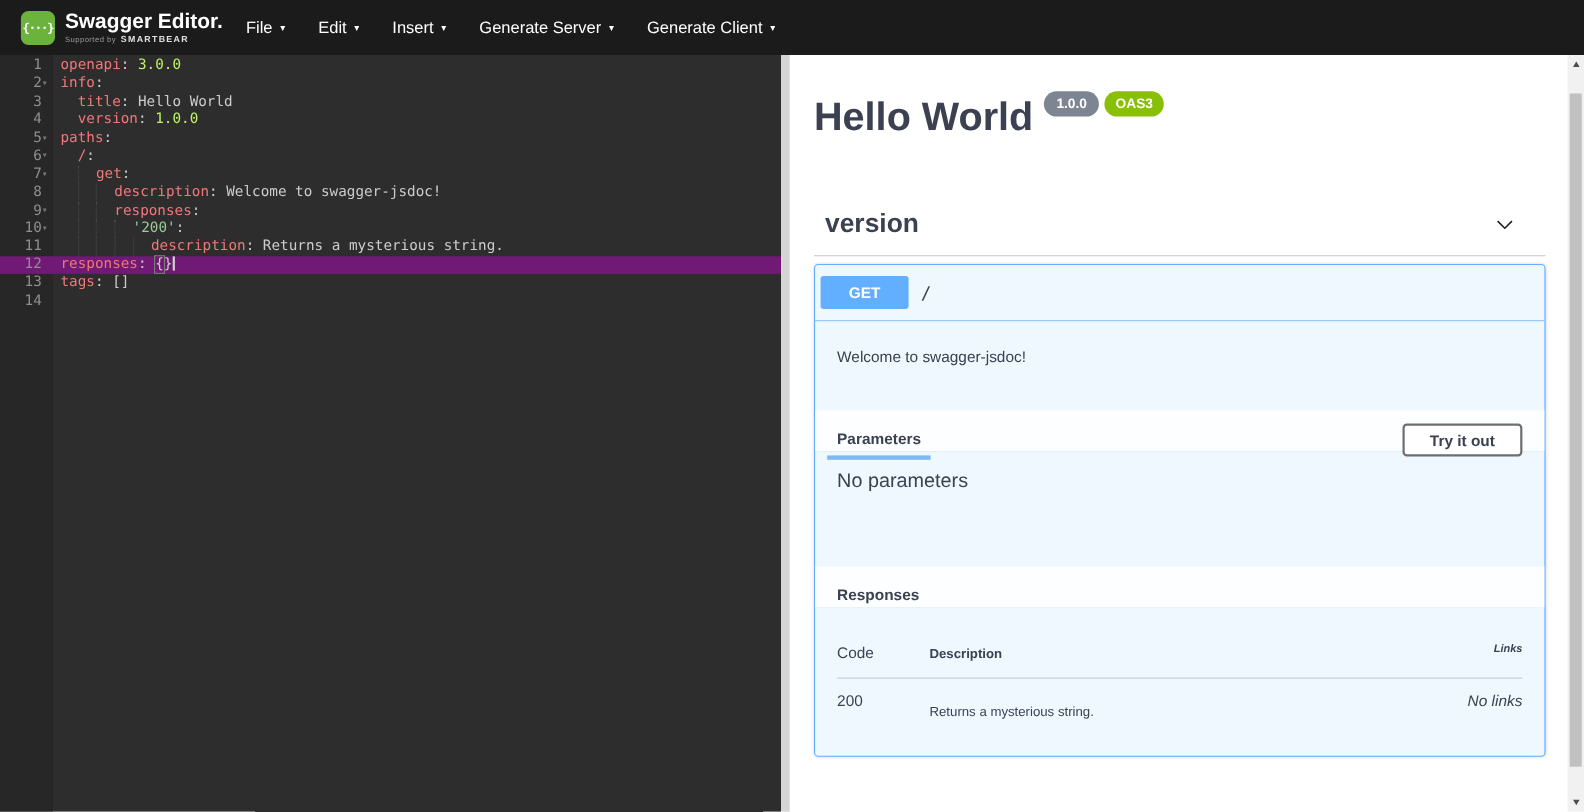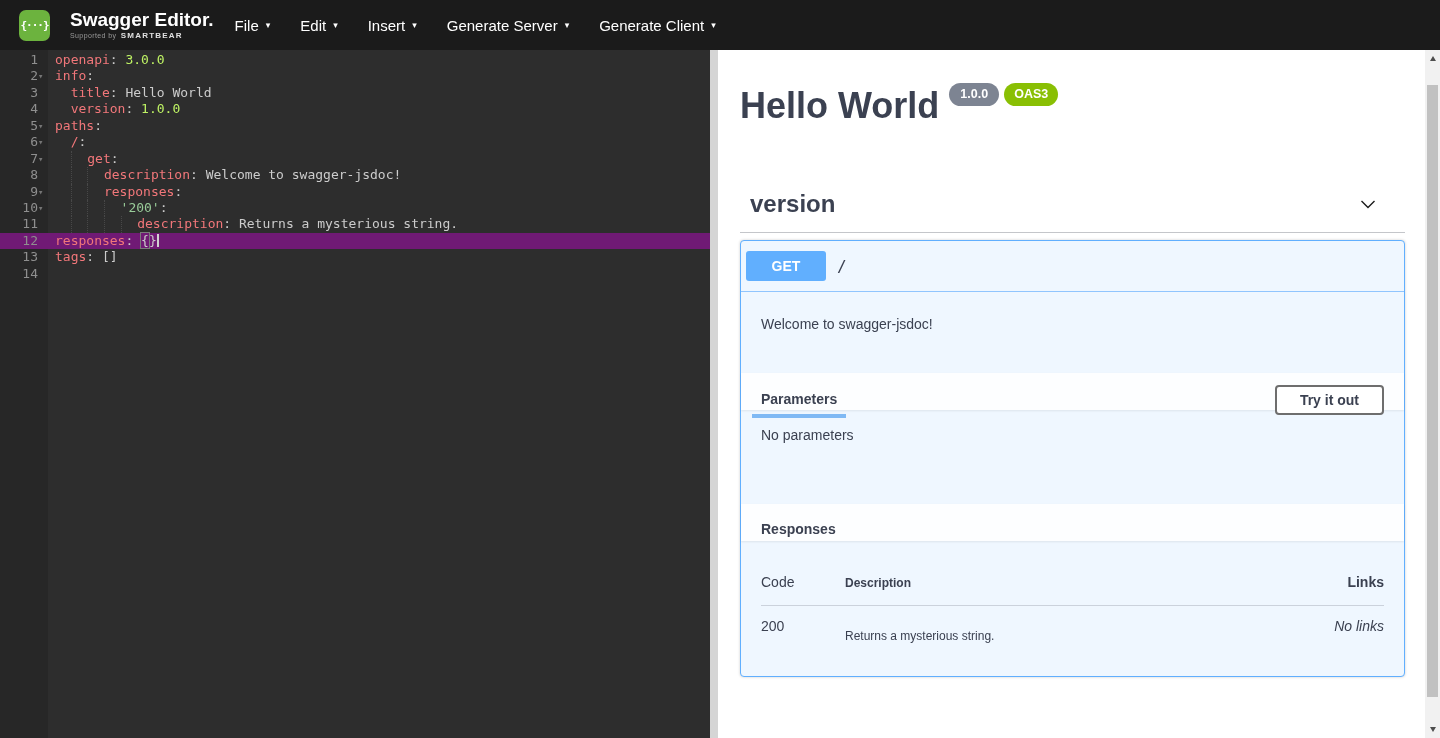--- a/index.html
+++ b/index.html
@@ -2,21 +2,21 @@
 <html><head>
 <meta charset="utf-8">
 <style>
   html,body{margin:0;padding:0;width:1440px;height:738px;overflow:hidden;background:#fff;}
   .app{width:1440px;height:738px;position:relative;}
 
   
   .topbar{height:50px;background:#1b1b1b;display:flex;align-items:center;font-family:"Liberation Sans",sans-serif;}
   .logo{display:flex;align-items:center;margin-left:19px;cursor:pointer;}
   .logo-icon{width:31px;height:31px;border-radius:7px;background:#6cb33e;display:flex;align-items:center;justify-content:center;color:#fff;font-family:"DejaVu Sans Mono",monospace;font-weight:bold;font-size:11px;letter-spacing:-1px;}
-  .logo-text{margin-left:20px;line-height:1;}
+  .logo-text{margin-left:9px;line-height:1;}
   .logo-title{color:#fff;font-size:19px;font-weight:600;}
   .logo-sub{margin-top:3px;font-size:7px;color:#9a9a9a;letter-spacing:.4px;}
   .logo-sub .brand{color:#e0e0e0;font-weight:bold;font-size:8px;letter-spacing:1.2px;margin-left:2px;}
   .menubar{display:flex;margin-left:6px;height:100%;align-items:stretch;}
   .menu-item{display:flex;align-items:center;padding:0 15px;color:#fff;font-size:15px;cursor:pointer;}
   .menu-caret{font-size:9px;margin-left:7px;line-height:1;color:#fff;}
 
   
   .main{display:flex;height:688px;}
 
@@ -59,27 +59,27 @@
   .opblock{margin:7px 20px 0 22px;border:1px solid #61affe;border-radius:4px;background:#eff7ff;box-shadow:0 0 3px rgba(0,0,0,.19);}
   .op-summary{display:flex;align-items:center;padding:10px 5px;border-bottom:1px solid #90c5fe;cursor:pointer;}
   .method-badge{width:80px;text-align:center;background:#61affe;color:#fff;font-weight:700;font-size:14px;padding:7px 0;border-radius:3px;}
   .op-path{margin-left:11px;font-size:16px;font-family:"DejaVu Sans Mono",monospace;color:#3b4151;}
 
   .op-description{height:81px;box-sizing:border-box;padding:24px 20px 0;font-size:14px;}
   .op-section-header{height:37px;box-sizing:border-box;background:rgba(255,255,255,.85);display:flex;align-items:flex-start;justify-content:space-between;padding:0 20px;box-shadow:0 1px 2px rgba(0,0,0,.08);}
   .tab-item{margin-top:18px;margin-left:-9px;padding:0 9px 7px;font-size:14px;font-weight:700;color:#3b4151;border-bottom:4px solid #7fb9f4;cursor:pointer;}
   .try-btn{margin-top:12px;border:2px solid #6e6e6e;border-radius:4px;background:#fff;color:#3b4151;font-weight:700;font-size:14px;padding:5px 23px;font-family:"Liberation Sans",sans-serif;cursor:pointer;}
   .resp-title{margin-top:17px;font-size:14px;font-weight:700;color:#3b4151;}
-  .op-params-body{height:94px;box-sizing:border-box;padding:17px 20px 0;font-size:14px;}
+  .op-params-body{height:105px;box-sizing:border-box;padding:17px 20px 0;font-size:18px;}
 
   .op-responses-body{box-sizing:border-box;padding:33px 20px 33px;}
   .resp-table-head{display:flex;border-bottom:1px solid rgba(59,65,81,.2);padding-bottom:15px;}
   .col-code{width:84px;font-size:14px;font-weight:400;}
   .col-desc{flex:1;font-size:12px;font-weight:700;padding-top:2px;}
-  .col-links{width:130px;text-align:right;font-size:14px;font-weight:700;}
+  .col-links{width:130px;text-align:right;font-size:10px;font-weight:700;font-style:italic;}
   .resp-row{display:flex;}
   .r-code{width:84px;font-size:14px;padding-top:12px;}
   .r-desc{flex:1;font-size:12px;padding-top:23px;}
   .r-links{width:130px;text-align:right;font-size:14px;font-style:italic;padding-top:12px;}
 
   
   .scrollbar{position:absolute;right:0;top:0;width:15px;height:688px;background:#f1f1f1;}
   .sb-btn{position:absolute;left:0;width:15px;height:17px;display:flex;align-items:center;justify-content:center;cursor:pointer;}
   .sb-up{top:0;}
   .sb-down{bottom:0;}

